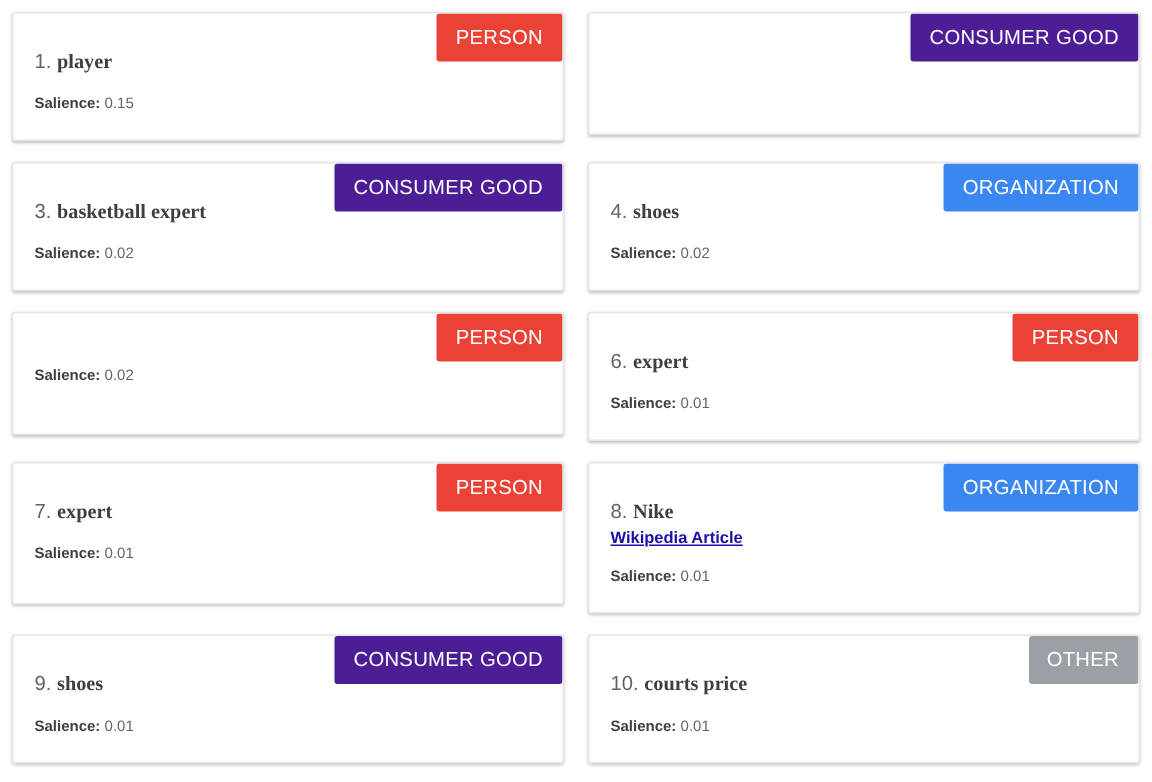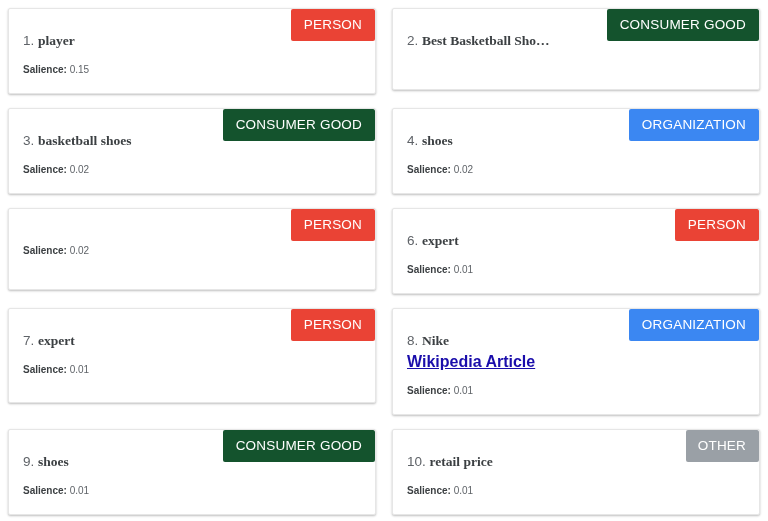--- a/index.html
+++ b/index.html
@@ -48,21 +48,21 @@
     height: 32px;
     line-height: 32px;
     padding: 0 13px;
     color: #ffffff;
     font-size: 13.5px;
     letter-spacing: 0.2px;
     white-space: nowrap;
     border-radius: 2px 2px 2px 2px;
   }
   .badge.person       { background: #ea4335; }
-  .badge.consumer     { background: #14532d; }
+  .badge.consumer     { background: #4c1d95; }
   .badge.organization { background: #3b87f2; }
   .badge.other        { background: #9aa0a6; padding-left: 12px; }
 
   .entity-title {
     font-size: 13.5px;
     color: #5f6368;
     line-height: 19px;
     white-space: nowrap;
     overflow: hidden;
     text-overflow: ellipsis;
@@ -70,21 +70,21 @@
   }
   .entity-title .name {
     font-weight: bold;
     color: #3c4043;
     font-family: Liberation Serif, serif;
   }
 
   .wiki-link {
     display: block;
     margin-top: 3px;
-    font-size: 16px;
+    font-size: 11px;
     font-weight: bold;
     color: #1a0dab;
     text-decoration: underline;
     width: max-content;
     cursor: pointer;
   }
 
   .salience {
     margin-top: 10px;
     font-size: 10px;
@@ -100,25 +100,24 @@
 <body>
 
 <div id="entity-grid">
     <div class="entity-card">
       <span class="badge person">PERSON</span>
       <div class="entity-title"><span class="index">1.</span> <span class="name">player</span></div>
       <div class="salience"><span class="salience-label">Salience:</span> <span class="salience-value">0.15</span></div>
     </div>
     <div class="entity-card">
       <span class="badge consumer">CONSUMER GOOD</span>
-      <div class="entity-title"><span class="index">2.</span> <span class="name">Best Basketball Sho…</span></div>
     </div>
     <div class="entity-card">
       <span class="badge consumer">CONSUMER GOOD</span>
-      <div class="entity-title"><span class="index">3.</span> <span class="name">basketball shoes</span></div>
+      <div class="entity-title"><span class="index">3.</span> <span class="name">basketball expert</span></div>
       <div class="salience"><span class="salience-label">Salience:</span> <span class="salience-value">0.02</span></div>
     </div>
     <div class="entity-card">
       <span class="badge organization">ORGANIZATION</span>
       <div class="entity-title"><span class="index">4.</span> <span class="name">shoes</span></div>
       <div class="salience"><span class="salience-label">Salience:</span> <span class="salience-value">0.02</span></div>
     </div>
     <div class="entity-card">
       <span class="badge person">PERSON</span>
       <div class="salience"><span class="salience-label">Salience:</span> <span class="salience-value">0.02</span></div>
@@ -139,16 +138,16 @@
       <a class="wiki-link">Wikipedia Article</a>
       <div class="salience"><span class="salience-label">Salience:</span> <span class="salience-value">0.01</span></div>
     </div>
     <div class="entity-card">
       <span class="badge consumer">CONSUMER GOOD</span>
       <div class="entity-title"><span class="index">9.</span> <span class="name">shoes</span></div>
       <div class="salience"><span class="salience-label">Salience:</span> <span class="salience-value">0.01</span></div>
     </div>
     <div class="entity-card">
       <span class="badge other">OTHER</span>
-      <div class="entity-title"><span class="index">10.</span> <span class="name">retail price</span></div>
+      <div class="entity-title"><span class="index">10.</span> <span class="name">courts price</span></div>
       <div class="salience"><span class="salience-label">Salience:</span> <span class="salience-value">0.01</span></div>
     </div>
   </div>
 
 </body></html>

